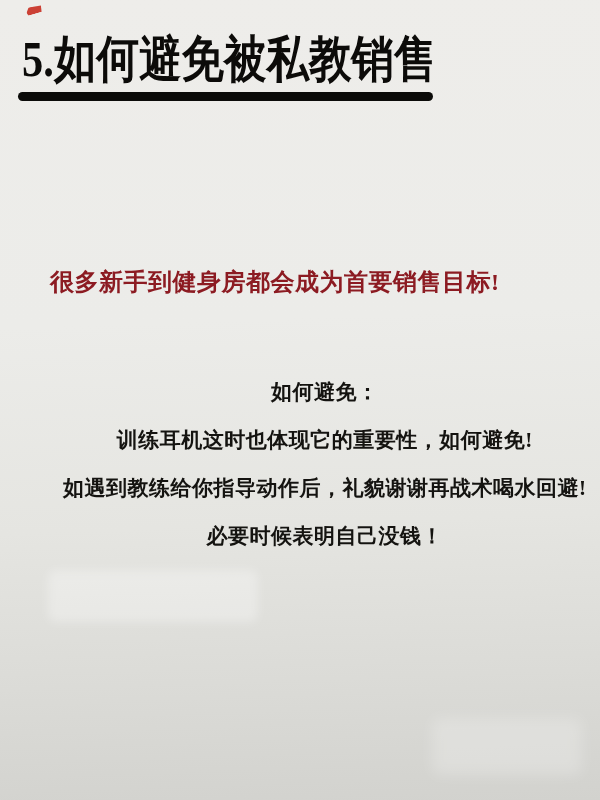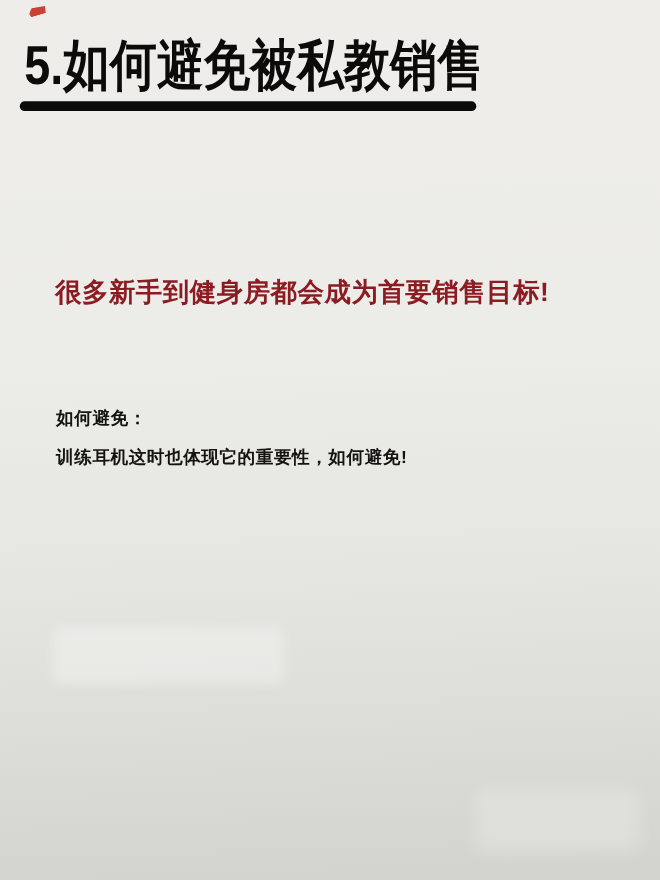--- a/index.html
+++ b/index.html
@@ -11,21 +11,22 @@
     position: relative;
     width: 600px;
     height: 800px;
     overflow: hidden;
     background: linear-gradient(178deg,
       #EEEDEA 0%,
       #ECECE9 40%,
       #E5E5E1 65%,
       #DBDBD7 84%,
       #D2D2CE 100%);
-    font-family: Liberation Sans, sans-serif;
+    font-family: Liberation Serif, serif;
+    text-align: center;
   }
 
   
   .pen-mark {
     position: absolute;
     left: 26px;
     top: 6px;
     width: 16px;
     height: 8px;
     background: #C9382B;
@@ -54,38 +55,38 @@
     top: 92px;
     width: 415px;
     height: 9px;
     background: #0B0B09;
     border-radius: 5px;
   }
 
   .highlight {
     position: absolute;
     left: 50px;
-    top: 250px;
+    top: 265px;
     margin: 0;
     font-size: 24px;
     line-height: 34px;
     font-weight: 700;
     color: #8C1B22;
     white-space: nowrap;
     letter-spacing: 0.5px;
   }
 
   .body-block {
     position: absolute;
     left: 50px;
     top: 362px;
   }
   .body-block p {
-    margin: 1px;
-    font-size: 16px;
+    margin: 13px;
+    font-size: 21px;
     line-height: 35px;
     font-weight: 700;
     color: #141310;
     white-space: nowrap;
     letter-spacing: 0.5px;
   }
 
   
   .ghost {
     position: absolute;
@@ -117,19 +118,21 @@
 
   <h1 class="title">5.如何避免被私教销售</h1>
 
   <div class="title-rule"></div>
 
   <p class="highlight">很多新手到健身房都会成为首要销售目标!</p>
 
   <div class="body-block">
     <p>如何避免：</p>
     <p>训练耳机这时也体现它的重要性，如何避免!</p>
+    <p>如遇到教练给你指导动作后，礼貌谢谢再战术喝水回避!</p>
+    <p>必要时候表明自己没钱！</p>
   </div>
 
   <div class="ghost ghost-1"></div>
 
   <div class="ghost ghost-2"></div>
 
 </div>
 
 </body></html>

